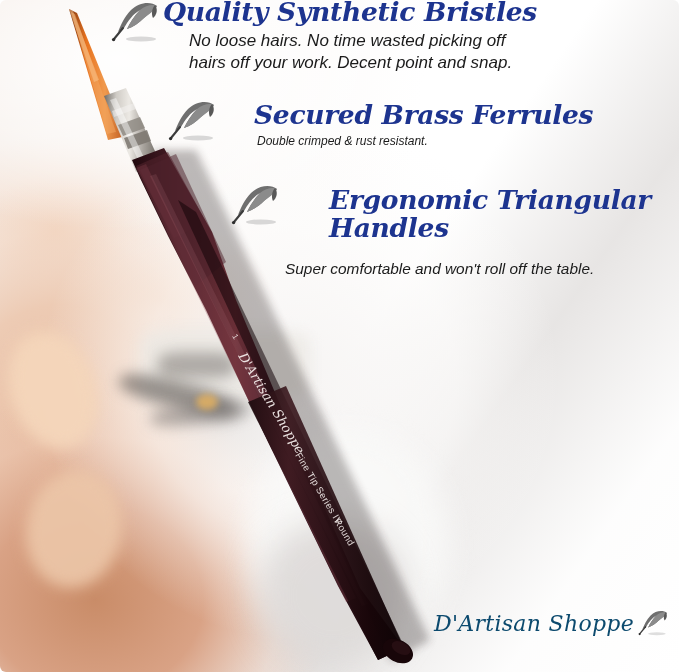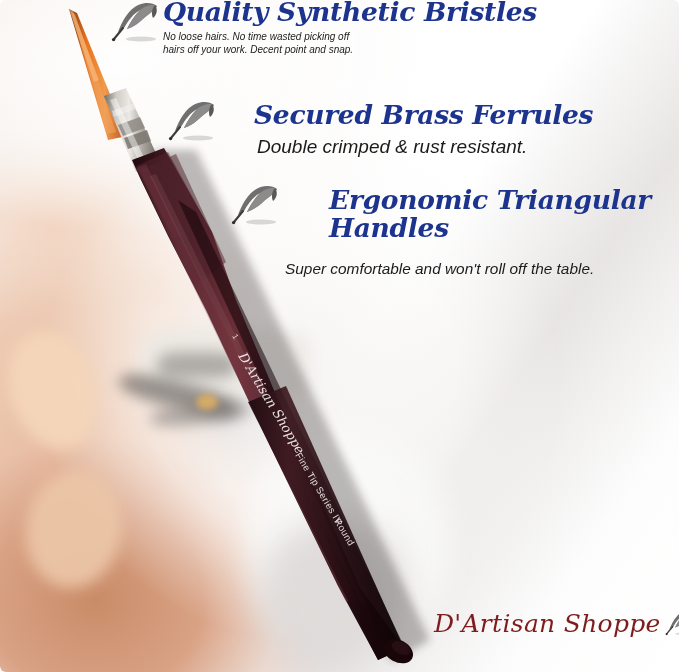--- a/index.html
+++ b/index.html
@@ -84,25 +84,25 @@
     font-family: "Liberation Sans", sans-serif;
     font-style: italic;
     color: #1b1b1b;
     line-height: 1.32;
     white-space: pre-line;
     text-shadow: 0 0 1px rgba(255,255,255,0.85);
   }
 
   #feature-0 { left: 163px; top: -2px; }
   #feature-0 .head { font-size: 26.5px; }
-  #feature-0 .sub  { font-size: 10px; margin-top: 4px; }
+  #feature-0 .sub  { font-size: 17px; margin-top: 4px; margin-left: 26px; }
 
   #feature-1 { left: 222px; top: 101px; margin-left: 32px; }
   #feature-1 .head { font-size: 26.5px; }
-  #feature-1 .sub  { font-size: 19px; margin-top: 5px; margin-left: 3px; }
+  #feature-1 .sub  { font-size: 12px; margin-top: 5px; margin-left: 3px; }
 
   #feature-2 { left: 285px; top: 186px; }
   #feature-2 .head { font-size: 26.5px; margin-left: 44px; }
   #feature-2 .sub  { font-size: 15.4px; margin-top: 18px; }
 
   
   .quill {
     position: absolute;
     width: 54px; height: 46px;
   }
@@ -114,22 +114,22 @@
   .brand {
     position: absolute;
     left: 434px; top: 608px;
     display: flex;
     align-items: center;
     gap: 4px;
   }
   .brand-text {
     font-family: "DejaVu Serif", serif;
     font-style: italic;
-    font-size: 25px;
-    color: #7f1d1d;
+    font-size: 22px;
+    color: #0c4a6e;
     letter-spacing: 0.3px;
     white-space: nowrap;
   }
   .brand-quill { width: 34px; height: 30px; }
 </style>
 </head>
 <body>
 
 <div class="canvas">
 

